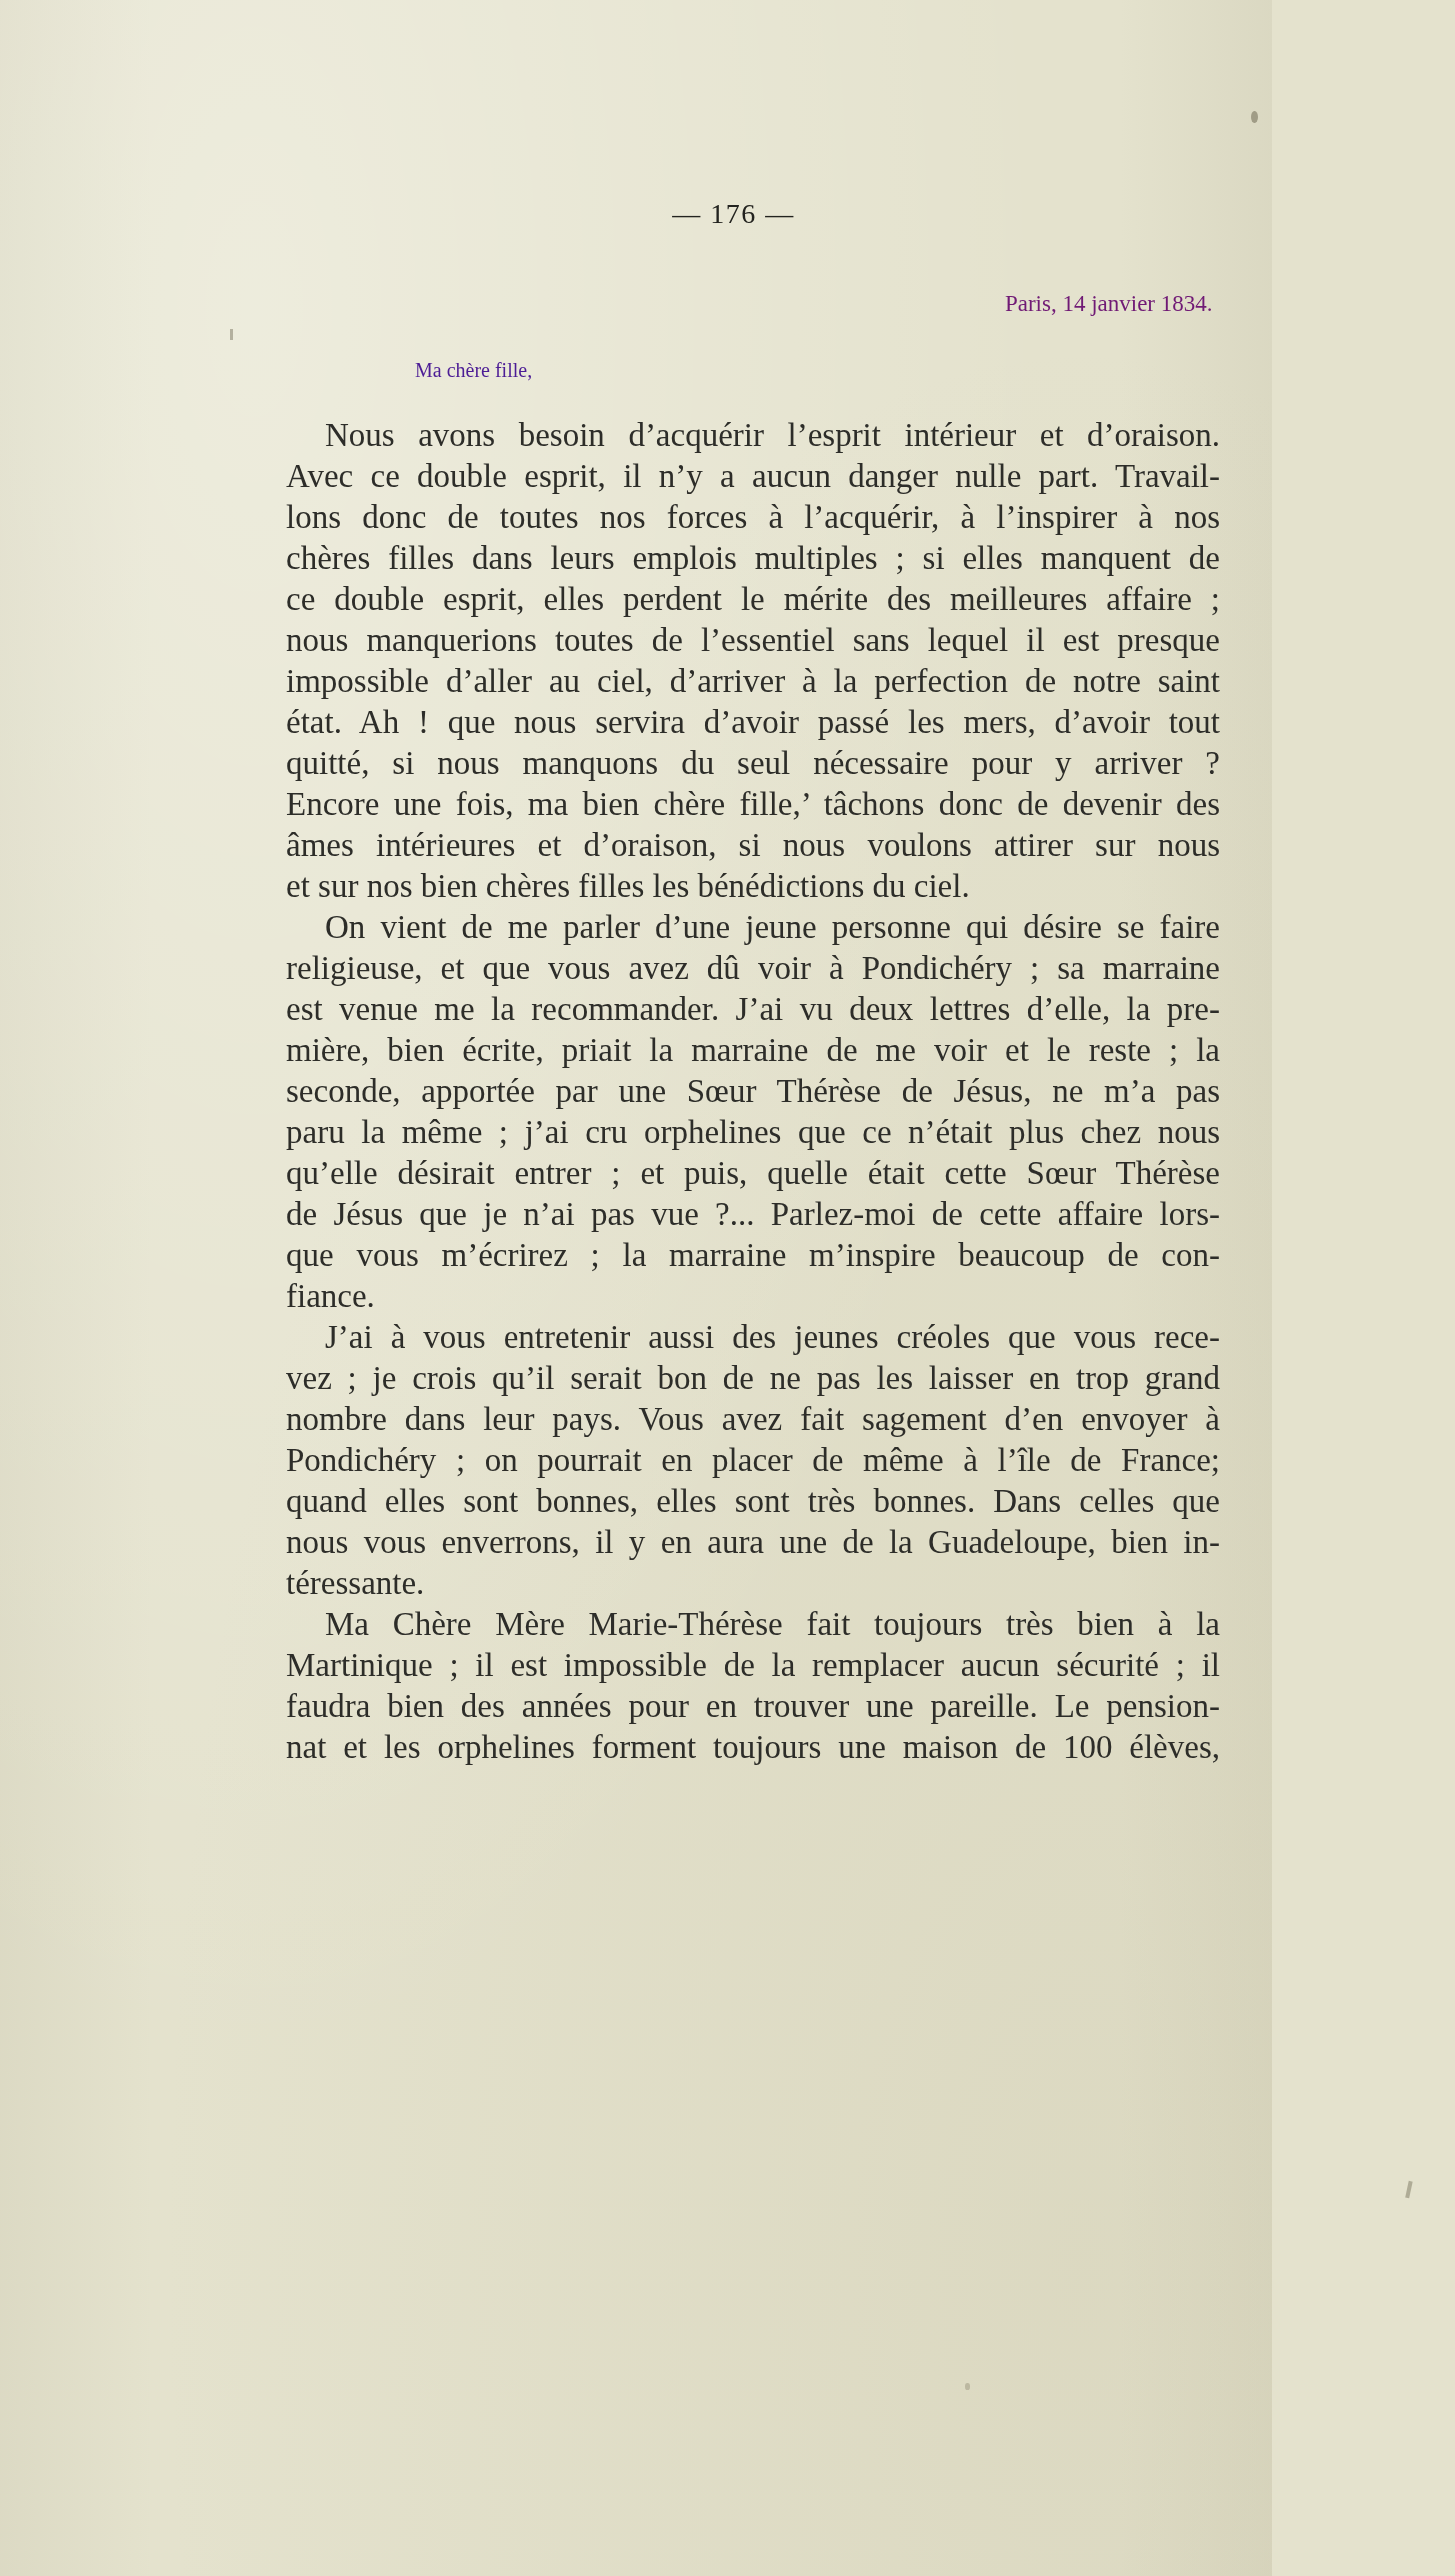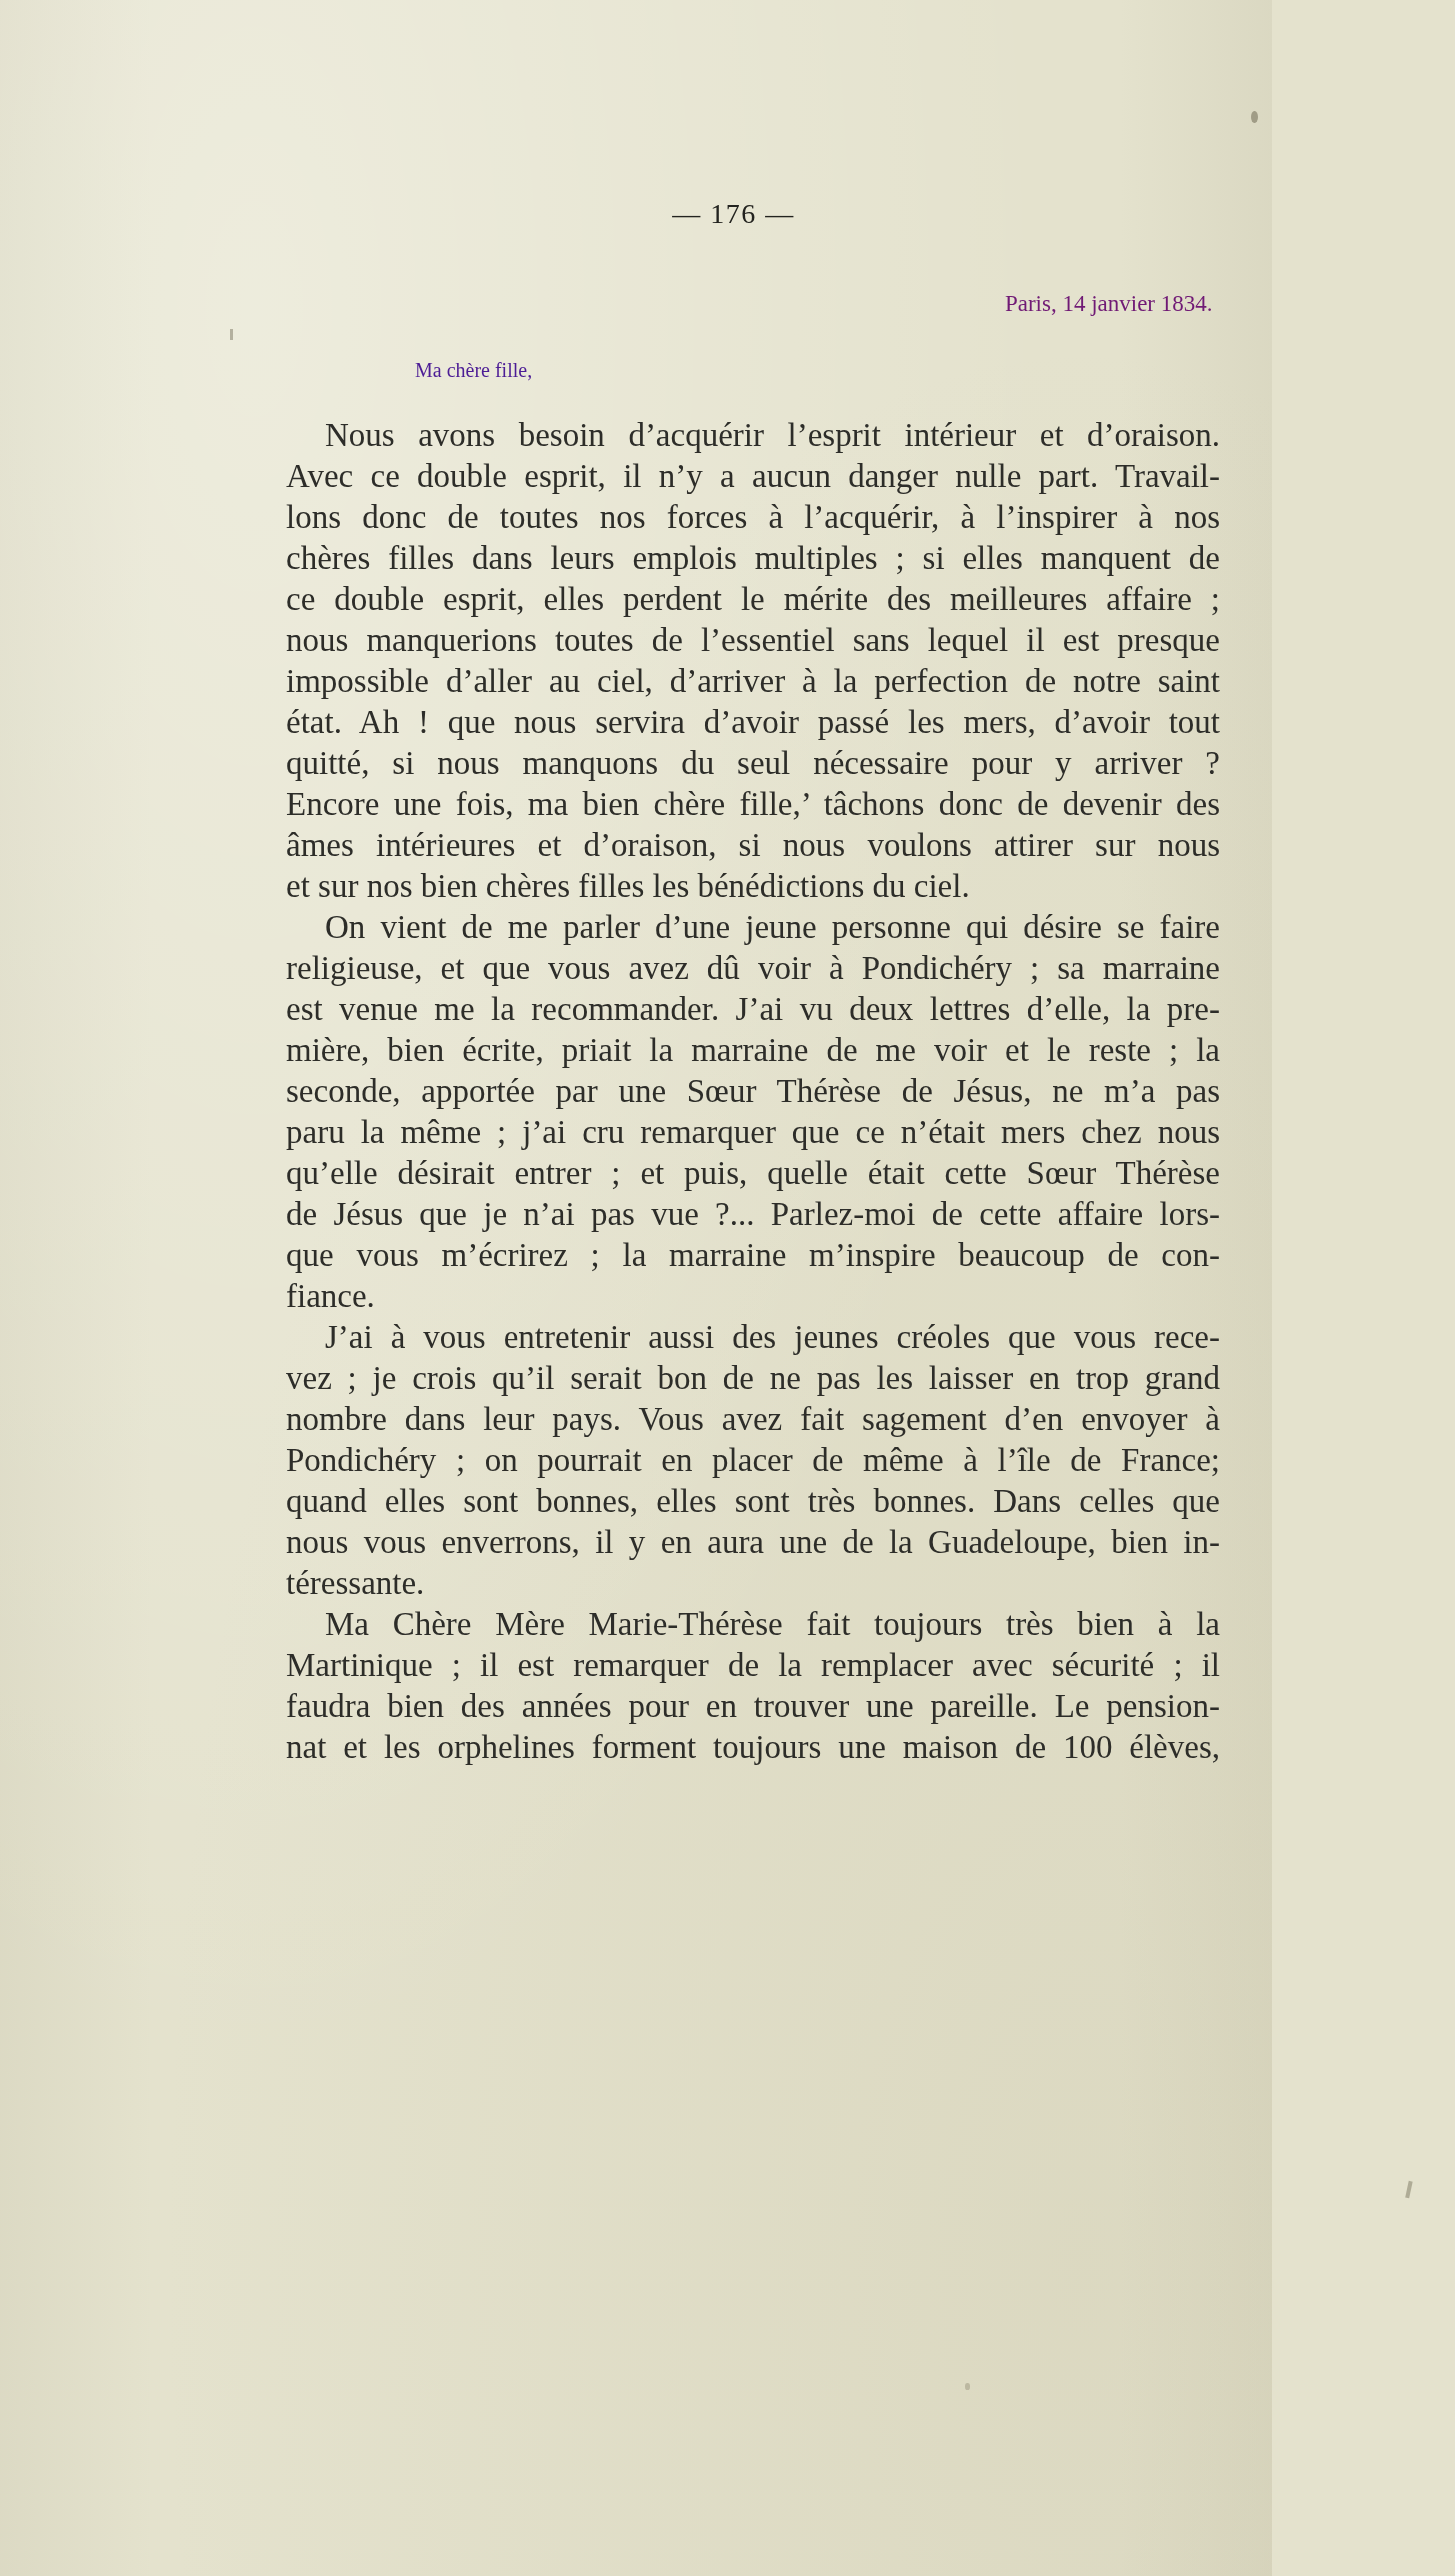--- a/index.html
+++ b/index.html
@@ -130,39 +130,39 @@
       <span class="justify-line">âmes intérieures et  d’oraison, si  nous voulons  attirer  sur  nous</span>
       <span class="last-line">et sur nos bien chères filles les bénédictions du ciel.</span>
     </p>
 
     <p class="para">
       <span class="justify-line indent-first">On vient de me parler d’une jeune personne qui désire se faire</span>
       <span class="justify-line">religieuse, et que vous avez dû voir à Pondichéry ;  sa  marraine</span>
       <span class="justify-line">est venue me la recommander. J’ai vu deux lettres d’elle, la pre-</span>
       <span class="justify-line">mière,  bien  écrite,  priait  la  marraine  de  me voir et le reste ; la</span>
       <span class="justify-line">seconde, apportée par une Sœur  Thérèse  de  Jésus,  ne  m’a  pas</span>
-      <span class="justify-line">paru la même  ;  j’ai cru remarquer que  ce  n’était  mers  chez  nous</span>
+      <span class="justify-line">paru la même  ;  j’ai cru orphelines que  ce  n’était  plus  chez  nous</span>
       <span class="justify-line">qu’elle désirait entrer ; et puis,  quelle  était  cette  Sœur  Thérèse</span>
       <span class="justify-line">de Jésus que je n’ai pas vue ?...  Parlez-moi de  cette  affaire  lors-</span>
       <span class="justify-line">que  vous  m’écrirez ; la  marraine  m’inspire  beaucoup  de  con-</span>
       <span class="last-line">fiance.</span>
     </p>
 
     <p class="para">
       <span class="justify-line indent-first">J’ai à vous entretenir aussi des jeunes créoles que vous  rece-</span>
       <span class="justify-line">vez ; je crois qu’il serait bon de ne pas les  laisser  en  trop  grand</span>
       <span class="justify-line">nombre dans leur pays. Vous avez fait sagement d’en  envoyer à</span>
       <span class="justify-line">Pondichéry ; on  pourrait en  placer  de  même  à  l’île  de  France;</span>
       <span class="justify-line">quand elles sont bonnes, elles sont très bonnes. Dans celles  que</span>
       <span class="justify-line">nous vous enverrons, il y en aura une de la Guadeloupe, bien in-</span>
       <span class="last-line">téressante.</span>
     </p>
 
     <p class="para">
       <span class="justify-line indent-first">Ma Chère Mère Marie-Thérèse  fait  toujours  très  bien  à  la</span>
-      <span class="justify-line">Martinique ; il est remarquer de  la  remplacer  avec  sécurité ; il</span>
+      <span class="justify-line">Martinique ; il est impossible de  la  remplacer  aucun  sécurité ; il</span>
       <span class="justify-line">faudra bien des années pour en trouver une pareille. Le pension-</span>
       <span class="justify-line">nat et les orphelines forment toujours une maison de 100 élèves,</span>
     </p>
 
   </div>
 </div>
 
 
 </body></html>

